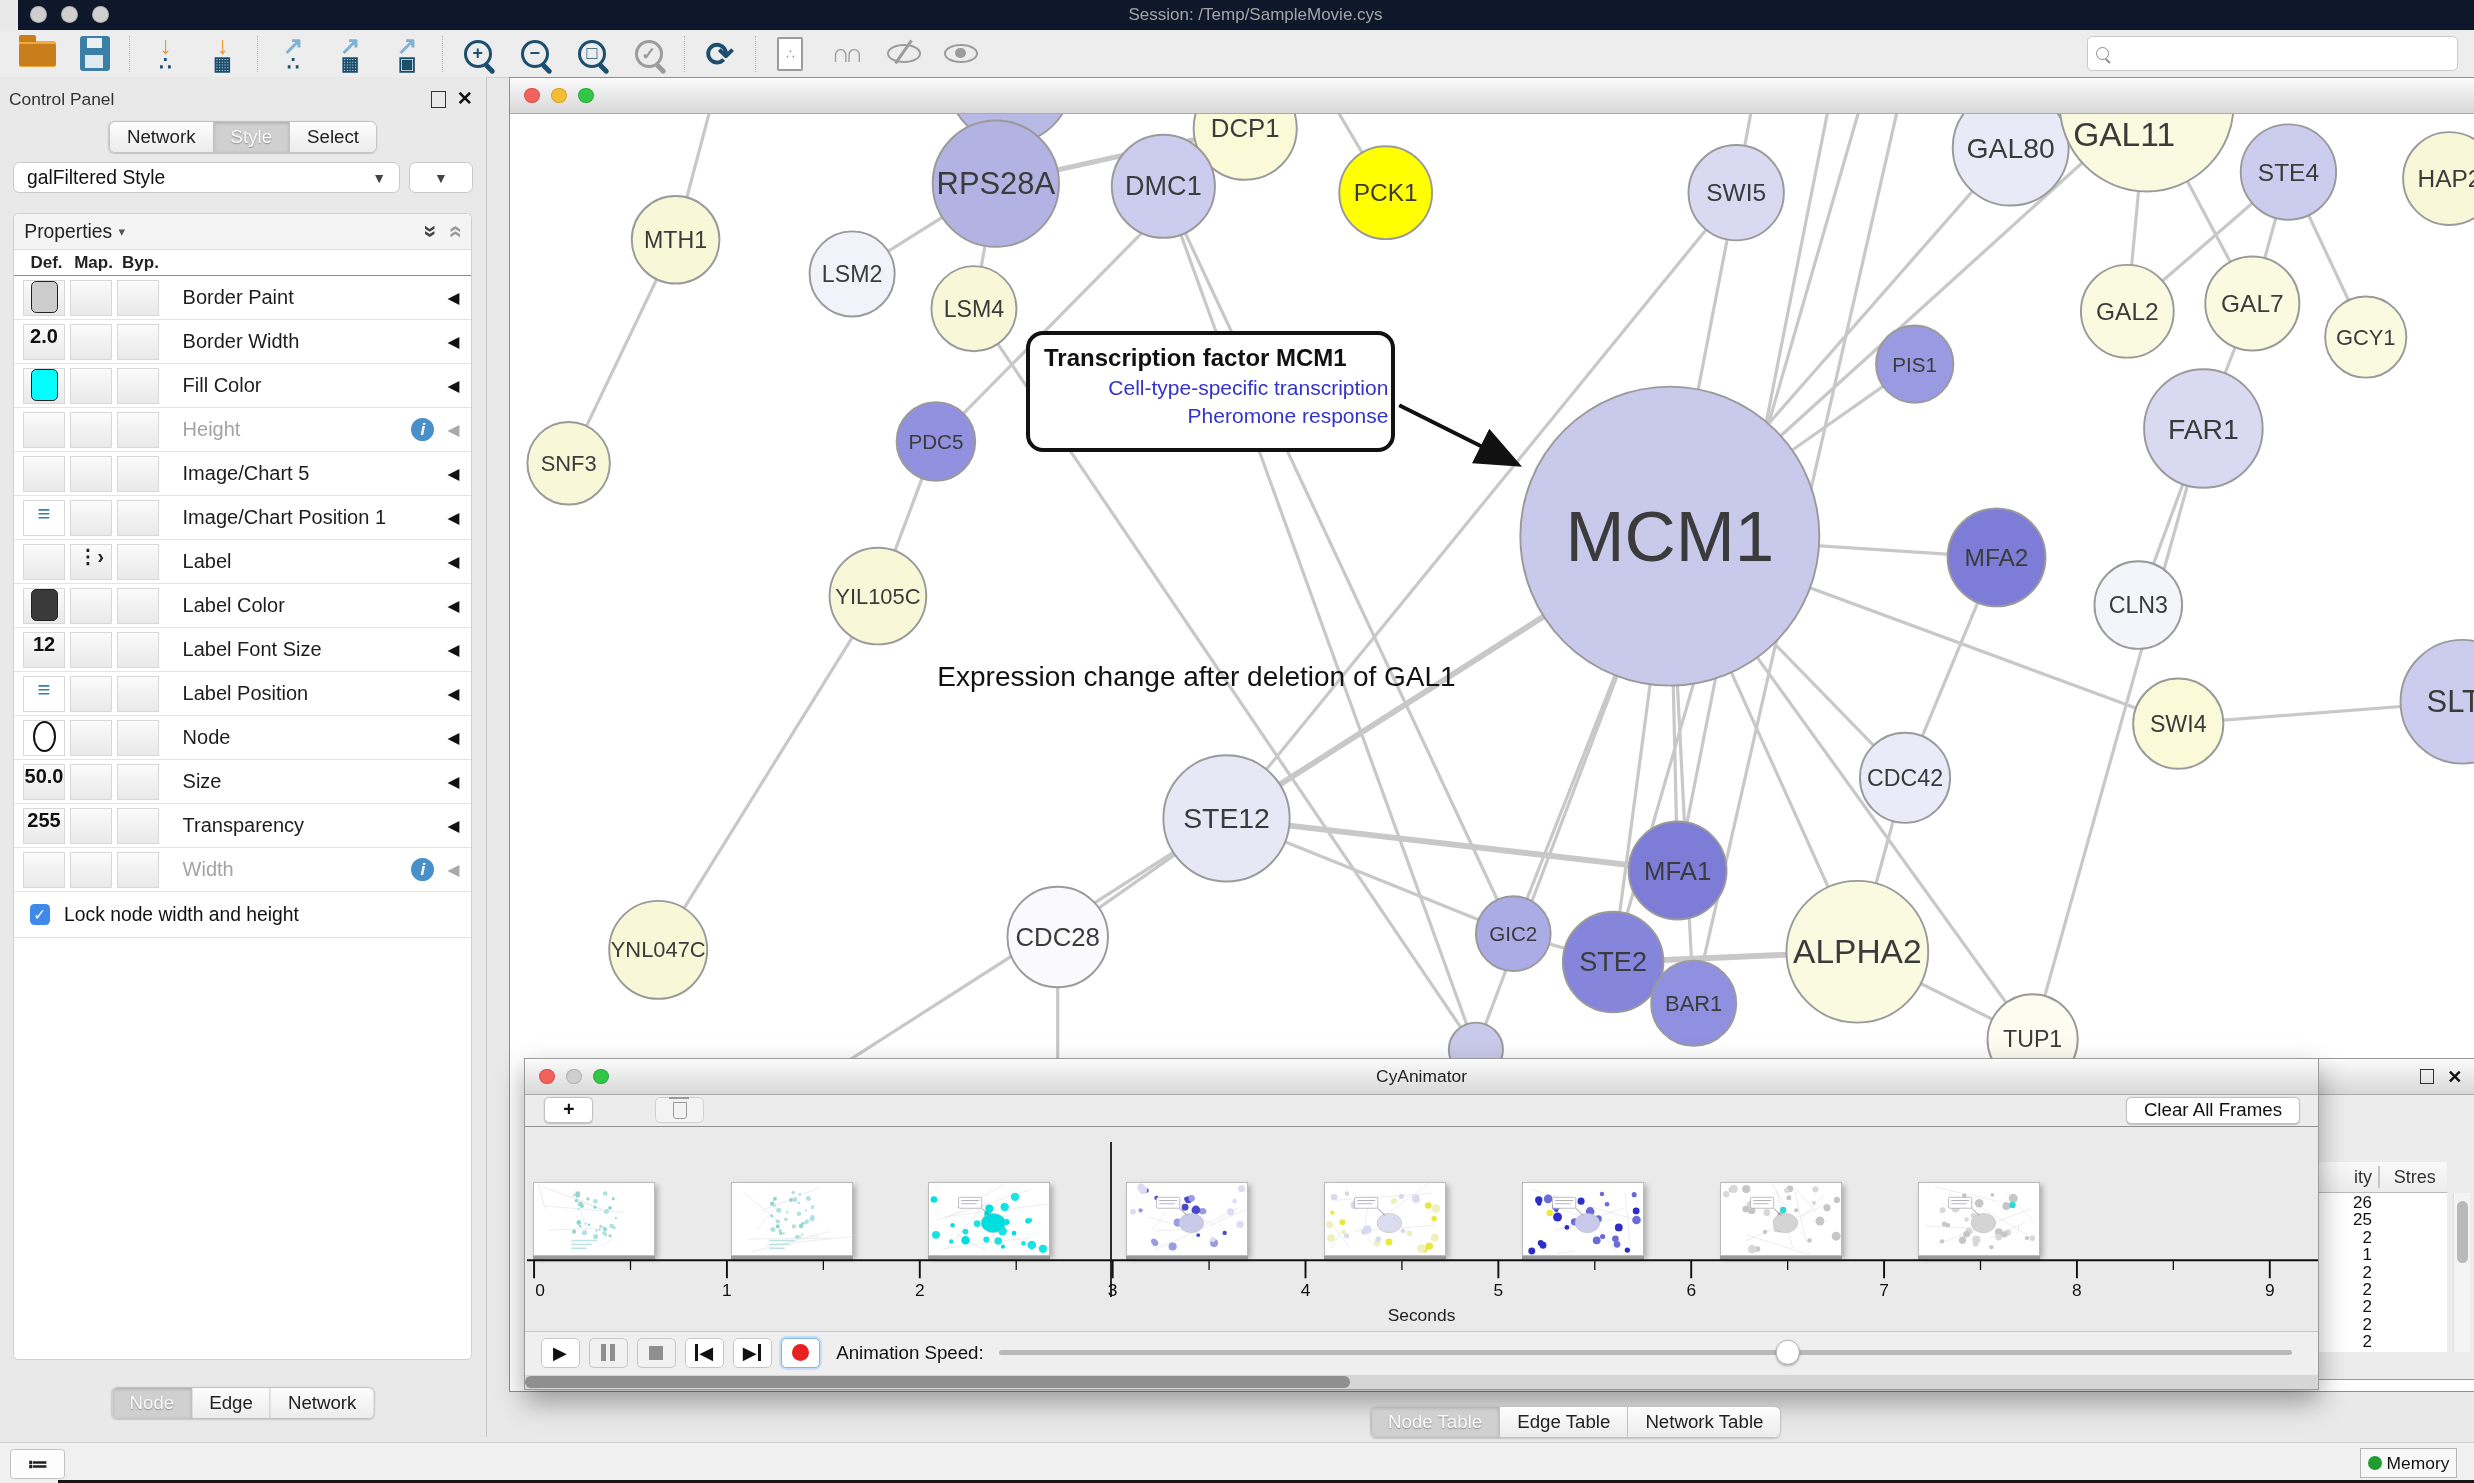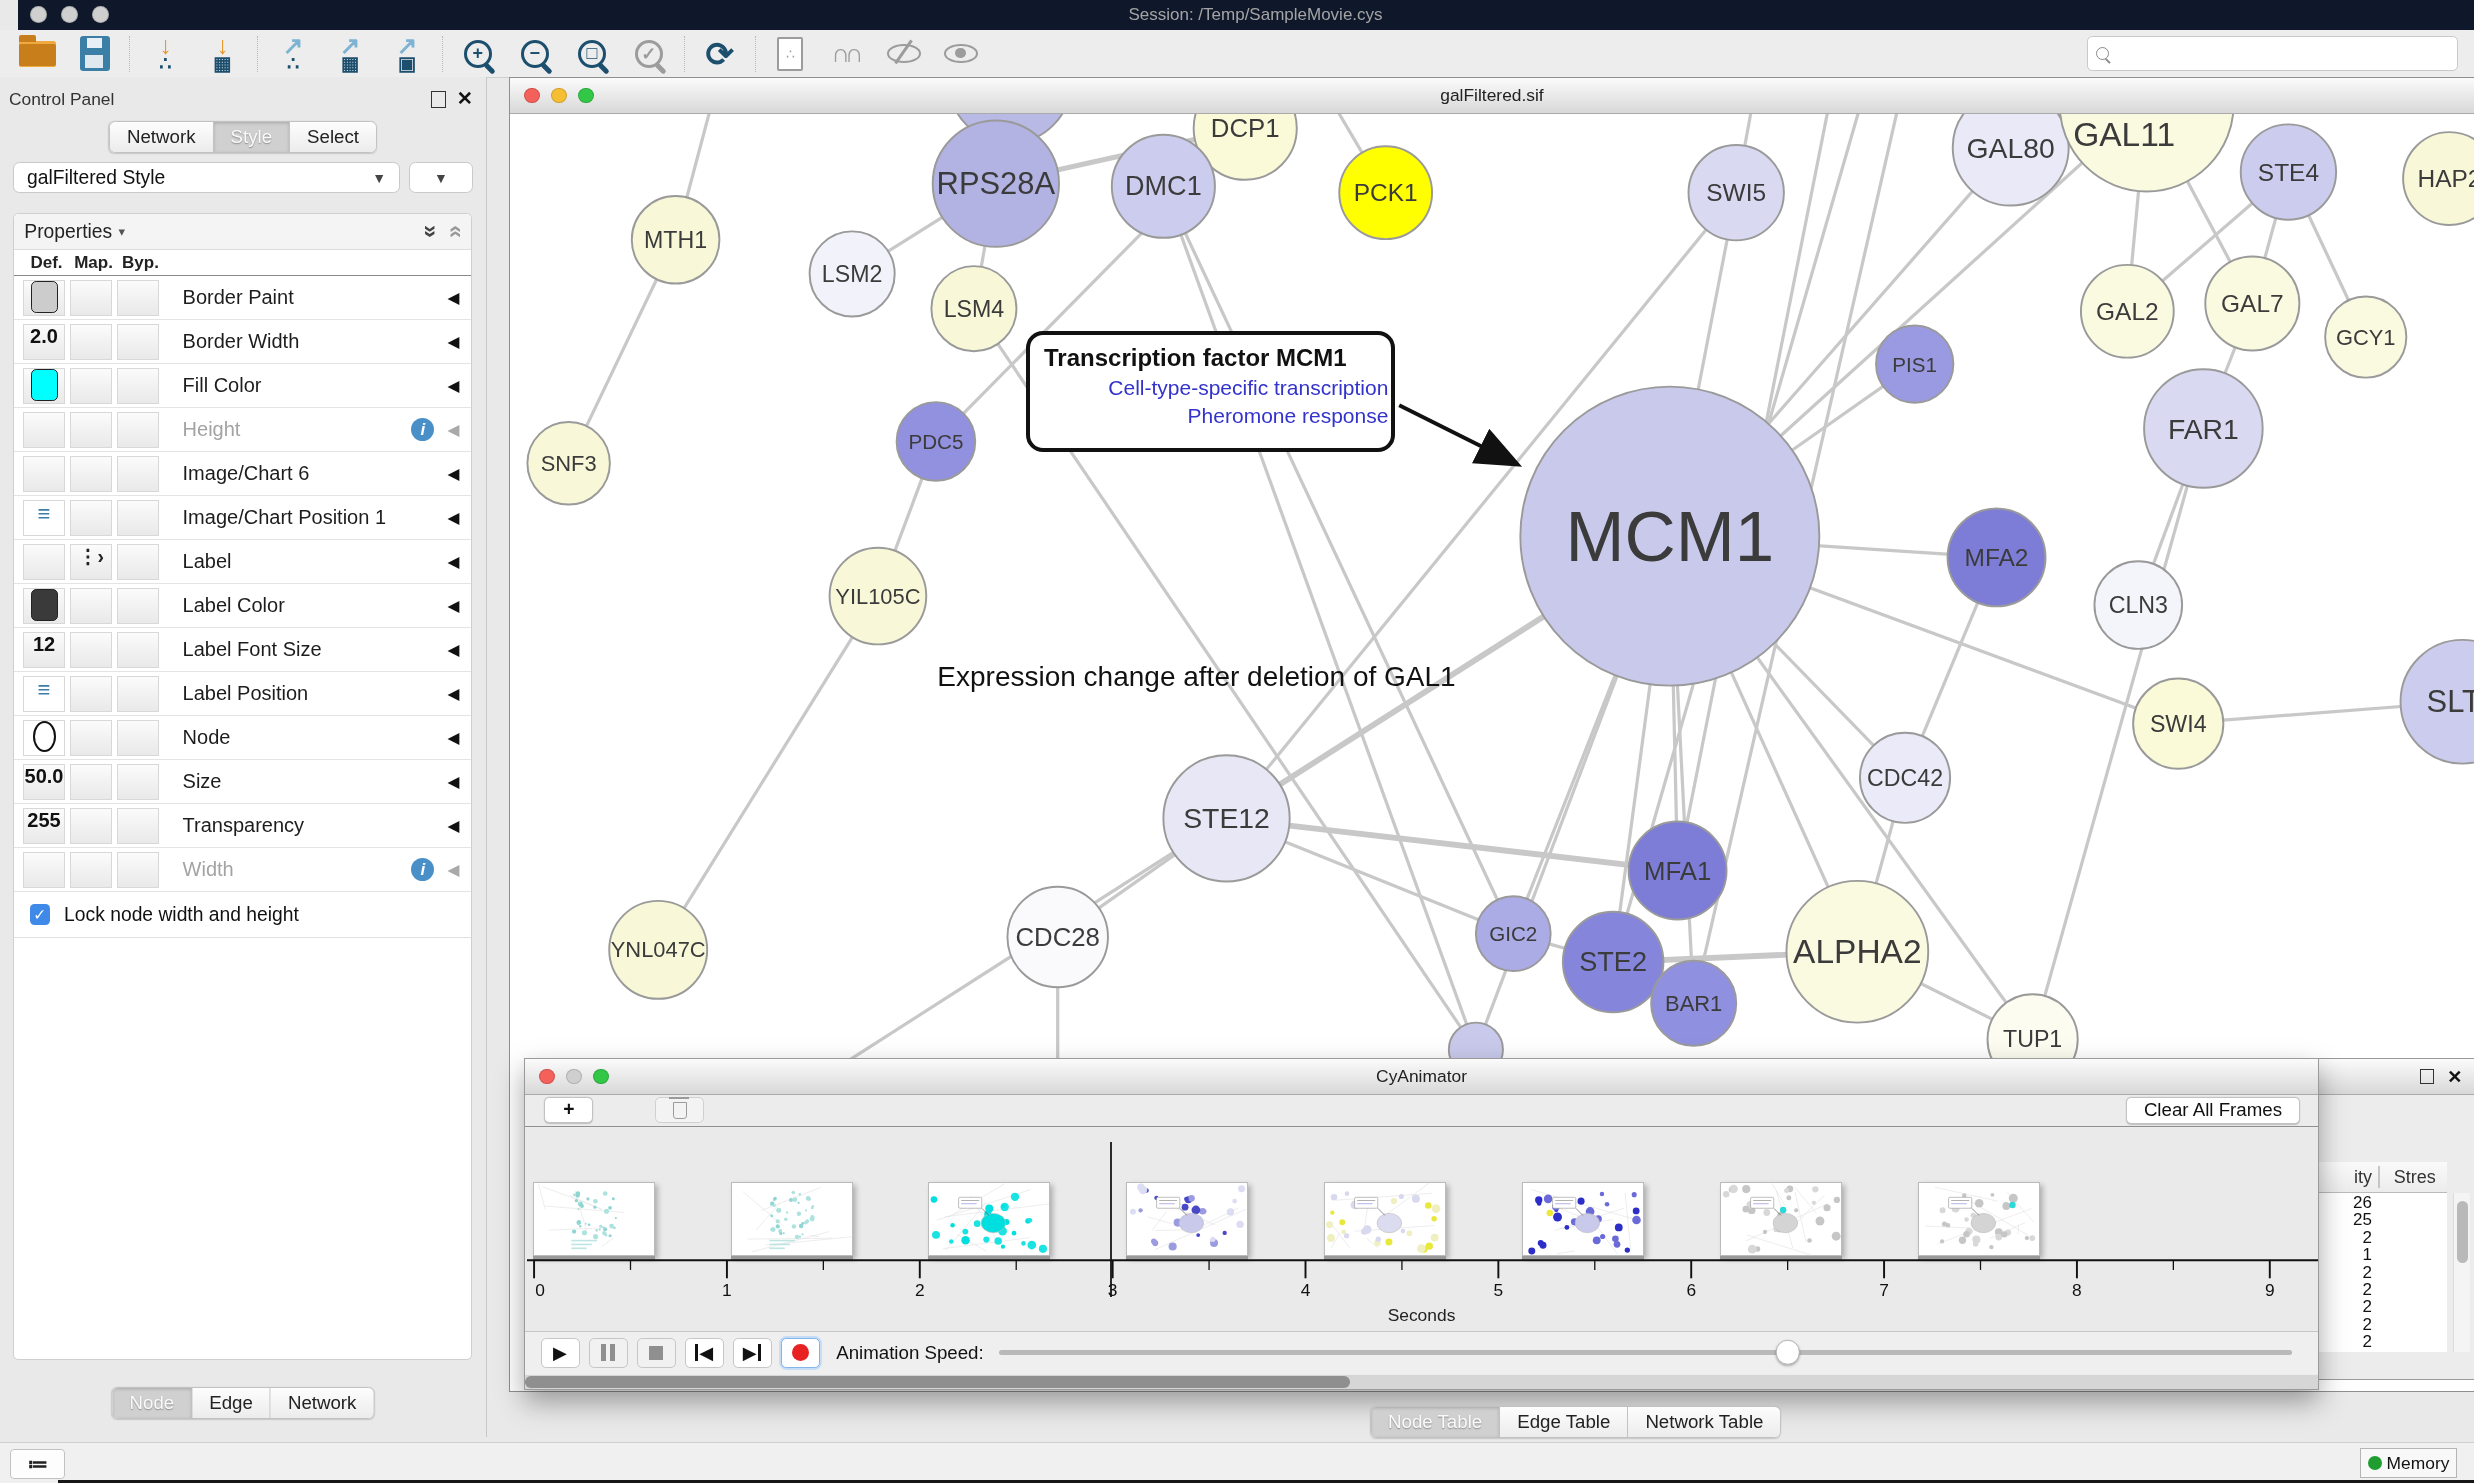--- a/index.html
+++ b/index.html
@@ -310,21 +310,21 @@
           <div class="pcell"></div>
           <div class="pcell"></div>
           <span class="plabel dis">Height</span>
           <span class="infoic">i</span>
           <span class="parrow dis">◀</span>
         </div>
         <div class="prow">
           <div class="pcell"></div>
           <div class="pcell"></div>
           <div class="pcell"></div>
-          <span class="plabel">Image/Chart 6</span>
+          <span class="plabel">Image/Chart 5</span>
           <span class="parrow">◀</span>
         </div>
         <div class="prow">
           <div class="pcell" style="background: rgb(255, 255, 255);">
             <span class="posic">≡</span>
           </div>
           <div class="pcell"></div>
           <div class="pcell"></div>
           <span class="plabel">Image/Chart Position 1</span>
           <span class="parrow">◀</span>
@@ -413,21 +413,20 @@
     </div>
 </div>
 
 <div id="net-window">
   <div class="win-titlebar">
     <div class="lights" id="net-lights">
         <div class="light" style="background: rgb(244, 96, 90);"></div>
         <div class="light" style="background: rgb(246, 190, 50);"></div>
         <div class="light" style="background: rgb(51, 199, 72);"></div>
       </div>
-    <div class="win-title">galFiltered.sif</div>
   </div>
   <div id="net-canvas">
     <svg id="net-svg" width="1964" height="1276" viewBox="0 0 3048 1980">
         <defs>
           <marker id="ah" markerWidth="12" markerHeight="10" refX="10" refY="5" orient="auto">
             <polygon points="0,0 12,5 0,10" fill="#111"></polygon>
           </marker>
         </defs>
         <line x1="776" y1="-50" x2="754" y2="108" stroke="#c8c8c8" stroke-width="5"></line>
         <line x1="754" y1="108" x2="531" y2="248" stroke="#c8c8c8" stroke-width="5"></line>

